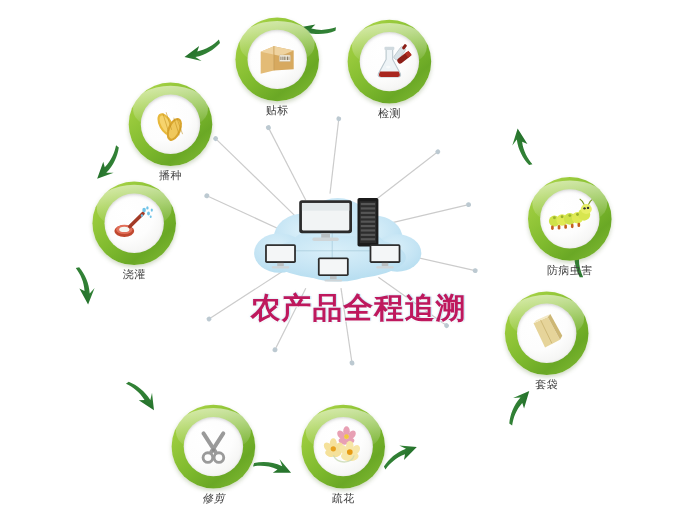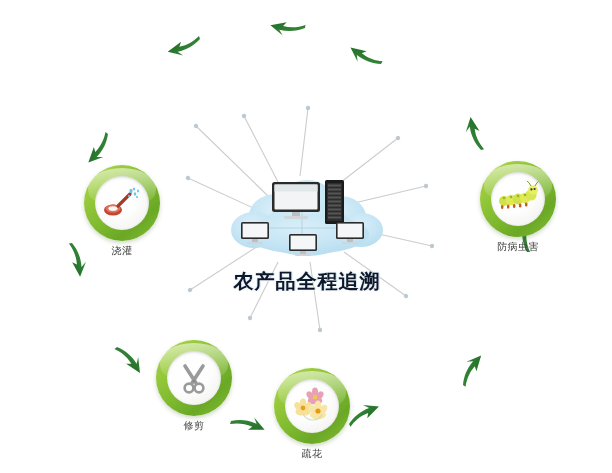--- a/index.html
+++ b/index.html
@@ -99,24 +99,24 @@
     height: 92px;
   }
 
   
   #center-title {
     position: absolute;
     left: 228px;
     top: 268px;
     width: 158px;
     text-align: center;
-    font-size: 20px;
+    font-size: 27px;
     line-height: 26px;
     font-weight: bold;
-    color: #0f172a;
+    color: #be185d;
     letter-spacing: 1px;
     text-shadow:
       0 1px 0 #ffffff,
       1px 0 0 #cfe9f7,
       0 0 2px rgba(120,180,215,0.55);
     white-space: nowrap;
   }
 
   
   #arrows {
@@ -276,22 +276,86 @@
     <g>
       <rect x="108" y="50" width="28" height="17" rx="1.6" fill="#2b2b2b"></rect>
       <rect x="109.6" y="51.6" width="24.8" height="13.8" fill="#f4f6f7"></rect>
       <rect x="119" y="67" width="6" height="3" fill="#b9bfc2"></rect>
       <rect x="114" y="70" width="16" height="2" rx="1" fill="#cfd5d8"></rect>
     </g>
   </svg>
 
   <div id="center-title">农产品全程追溯</div>
 
-
-
+  <div class="node" style="left:113px; top:75px;">
+    <div class="ring">
+      <div class="inner">
+        <svg width="40" height="40" viewBox="0 0 40 40">
+          <g transform="translate(20,20)">
+            <ellipse cx="-4" cy="-2" rx="6" ry="11" fill="#e8b93c" transform="rotate(-28)"></ellipse>
+            <ellipse cx="-4" cy="-2" rx="4" ry="9" fill="#f6d46d" transform="rotate(-28)"></ellipse>
+            <ellipse cx="5" cy="3" rx="6" ry="11" fill="#d9a52e" transform="rotate(22)"></ellipse>
+            <ellipse cx="5" cy="3" rx="4" ry="9" fill="#f0c85c" transform="rotate(22)"></ellipse>
+            <g stroke="#c08f1f" stroke-width="0.7" opacity="0.7">
+              <path d="M-7,-10 L-2,6 M-4,-11 L1,5 M3,-6 L8,10 M6,-5 L11,9" fill="none"></path>
+            </g>
+          </g>
+        </svg>
+      </div>
+    </div>
+    <div class="label">播种</div>
+  </div>
+
+  <div class="node" style="left:210px; top:16px;">
+    <div class="ring">
+      <div class="inner">
+        <svg width="42" height="42" viewBox="0 0 42 42">
+          <polygon points="6,14 18,9 18,31 6,34" fill="#e3bb76"></polygon>
+          <polygon points="18,9 36,13 36,30 18,31" fill="#d7a95f"></polygon>
+          <polygon points="6,14 18,9 36,13 24,18" fill="#efd3a0"></polygon>
+          <rect x="23" y="17" width="10" height="6" rx="0.8" fill="#f5f1e6" stroke="#c9b894" stroke-width="0.5"></rect>
+          <g fill="#7a6a52">
+            <rect x="24" y="18.4" width="0.8" height="3.2"></rect>
+            <rect x="25.6" y="18.4" width="0.5" height="3.2"></rect>
+            <rect x="26.8" y="18.4" width="1" height="3.2"></rect>
+            <rect x="28.6" y="18.4" width="0.5" height="3.2"></rect>
+            <rect x="29.8" y="18.4" width="0.9" height="3.2"></rect>
+            <rect x="31.4" y="18.4" width="0.6" height="3.2"></rect>
+          </g>
+          <path d="M18,9 L18,31" stroke="#c49a50" stroke-width="0.7"></path>
+        </svg>
+      </div>
+    </div>
+    <div class="label">贴标</div>
+  </div>
+
+  <div class="node" style="left:312px; top:18px;">
+    <div class="ring">
+      <div class="inner">
+        <svg width="42" height="42" viewBox="0 0 42 42">
+
+          <path d="M18,10 L18,19 L11,32 Q10,35 13.5,35 L28.5,35 Q32,35 31,32 L24,19 L24,10 Z" fill="#eef4f7" stroke="#b9c6cd" stroke-width="1"></path>
+          <path d="M12.6,30 L29.4,30 Q32,34.6 28.5,35 L13.5,35 Q10,34.6 12.6,30 Z" fill="#a9261f"></path>
+          <rect x="16.5" y="7.5" width="9" height="3" rx="1" fill="#cfd9de"></rect>
+
+          <g transform="rotate(36 30 14)">
+            <rect x="27.5" y="7" width="5" height="13" rx="1.6" fill="#d9e3e8" stroke="#b3c0c7" stroke-width="0.6"></rect>
+            <rect x="28.6" y="3.5" width="2.8" height="5" rx="1.2" fill="#8d1f18"></rect>
+          </g>
+
+          <g transform="rotate(52 34 17)">
+            <rect x="32" y="10" width="5" height="14" rx="2.4" fill="#8d1f18"></rect>
+            <rect x="32" y="10" width="5" height="4" fill="#b32f24"></rect>
+          </g>
+          <ellipse cx="20" cy="26" rx="2" ry="1.2" fill="#ffffff" opacity="0.55"></ellipse>
+        </svg>
+      </div>
+    </div>
+    <div class="label">检测</div>
+  </div>
 
 
   <div class="node" style="left:476px; top:161px;">
     <div class="ring">
       <div class="inner">
         <svg width="46" height="40" viewBox="0 0 46 40">
           <g>
             <ellipse cx="9" cy="22" rx="5" ry="5" fill="#cfe24a"></ellipse>
             <ellipse cx="16" cy="21" rx="5.2" ry="5.2" fill="#e0ea55"></ellipse>
             <ellipse cx="23" cy="20" rx="5.4" ry="5.4" fill="#cfe24a"></ellipse>
@@ -317,20 +381,35 @@
               <rect x="24" y="24.4" width="2.4" height="4" rx="1.2"></rect>
               <rect x="30" y="23.4" width="2.4" height="4" rx="1.2"></rect>
             </g>
           </g>
         </svg>
       </div>
     </div>
     <div class="label">防病虫害</div>
   </div>
 
+  <div class="node" style="left:455px; top:265px;">
+    <div class="ring">
+      <div class="inner">
+        <svg width="42" height="42" viewBox="0 0 42 42">
+          <g transform="rotate(-16 21 21)">
+            <polygon points="12,9 26,7 31,30 16,33" fill="#e6d49a"></polygon>
+            <polygon points="26,7 31,30 34,27 29,5" fill="#cdb775"></polygon>
+            <polygon points="12,9 26,7 29,5 15,7" fill="#f3e8c4"></polygon>
+            <path d="M19,8 L23,31" stroke="#cdb775" stroke-width="0.8" fill="none"></path>
+          </g>
+        </svg>
+      </div>
+    </div>
+    <div class="label">套袋</div>
+  </div>
 
 
   <div class="node" style="left:270px; top:368px;">
     <div class="ring">
       <div class="inner">
         <svg width="44" height="40" viewBox="0 0 44 40">
 
           <g transform="translate(25,11)">
             <g fill="#e8a0b4">
               <ellipse cx="0" cy="-5" rx="3" ry="4.4"></ellipse>
@@ -363,21 +442,21 @@
             </g>
             <circle cx="0" cy="0" r="2.6" fill="#e79b14"></circle>
           </g>
           <path d="M13,28 q3,6 10,6 q7,0 9,-6" stroke="#c9d9b3" stroke-width="1.2" fill="none" opacity="0.8"></path>
         </svg>
       </div>
     </div>
     <div class="label">疏花</div>
   </div>
 
-  <div class="node" style="left:152px; top:340px;">
+  <div class="node" style="left:152px; top:368px;font-style:italic;">
     <div class="ring">
       <div class="inner">
         <svg width="42" height="42" viewBox="0 0 42 42">
           <g stroke="#9a9a9a" stroke-width="3.6" fill="none" stroke-linecap="round">
             <path d="M12,9 L23,26"></path>
             <path d="M30,9 L19,26"></path>
           </g>
           <circle cx="16" cy="31" r="4.4" fill="none" stroke="#9a9a9a" stroke-width="2.6"></circle>
           <circle cx="26" cy="31" r="4.4" fill="none" stroke="#9a9a9a" stroke-width="2.6"></circle>
           <circle cx="21" cy="24" r="1.6" fill="#8a8a8a"></circle>

